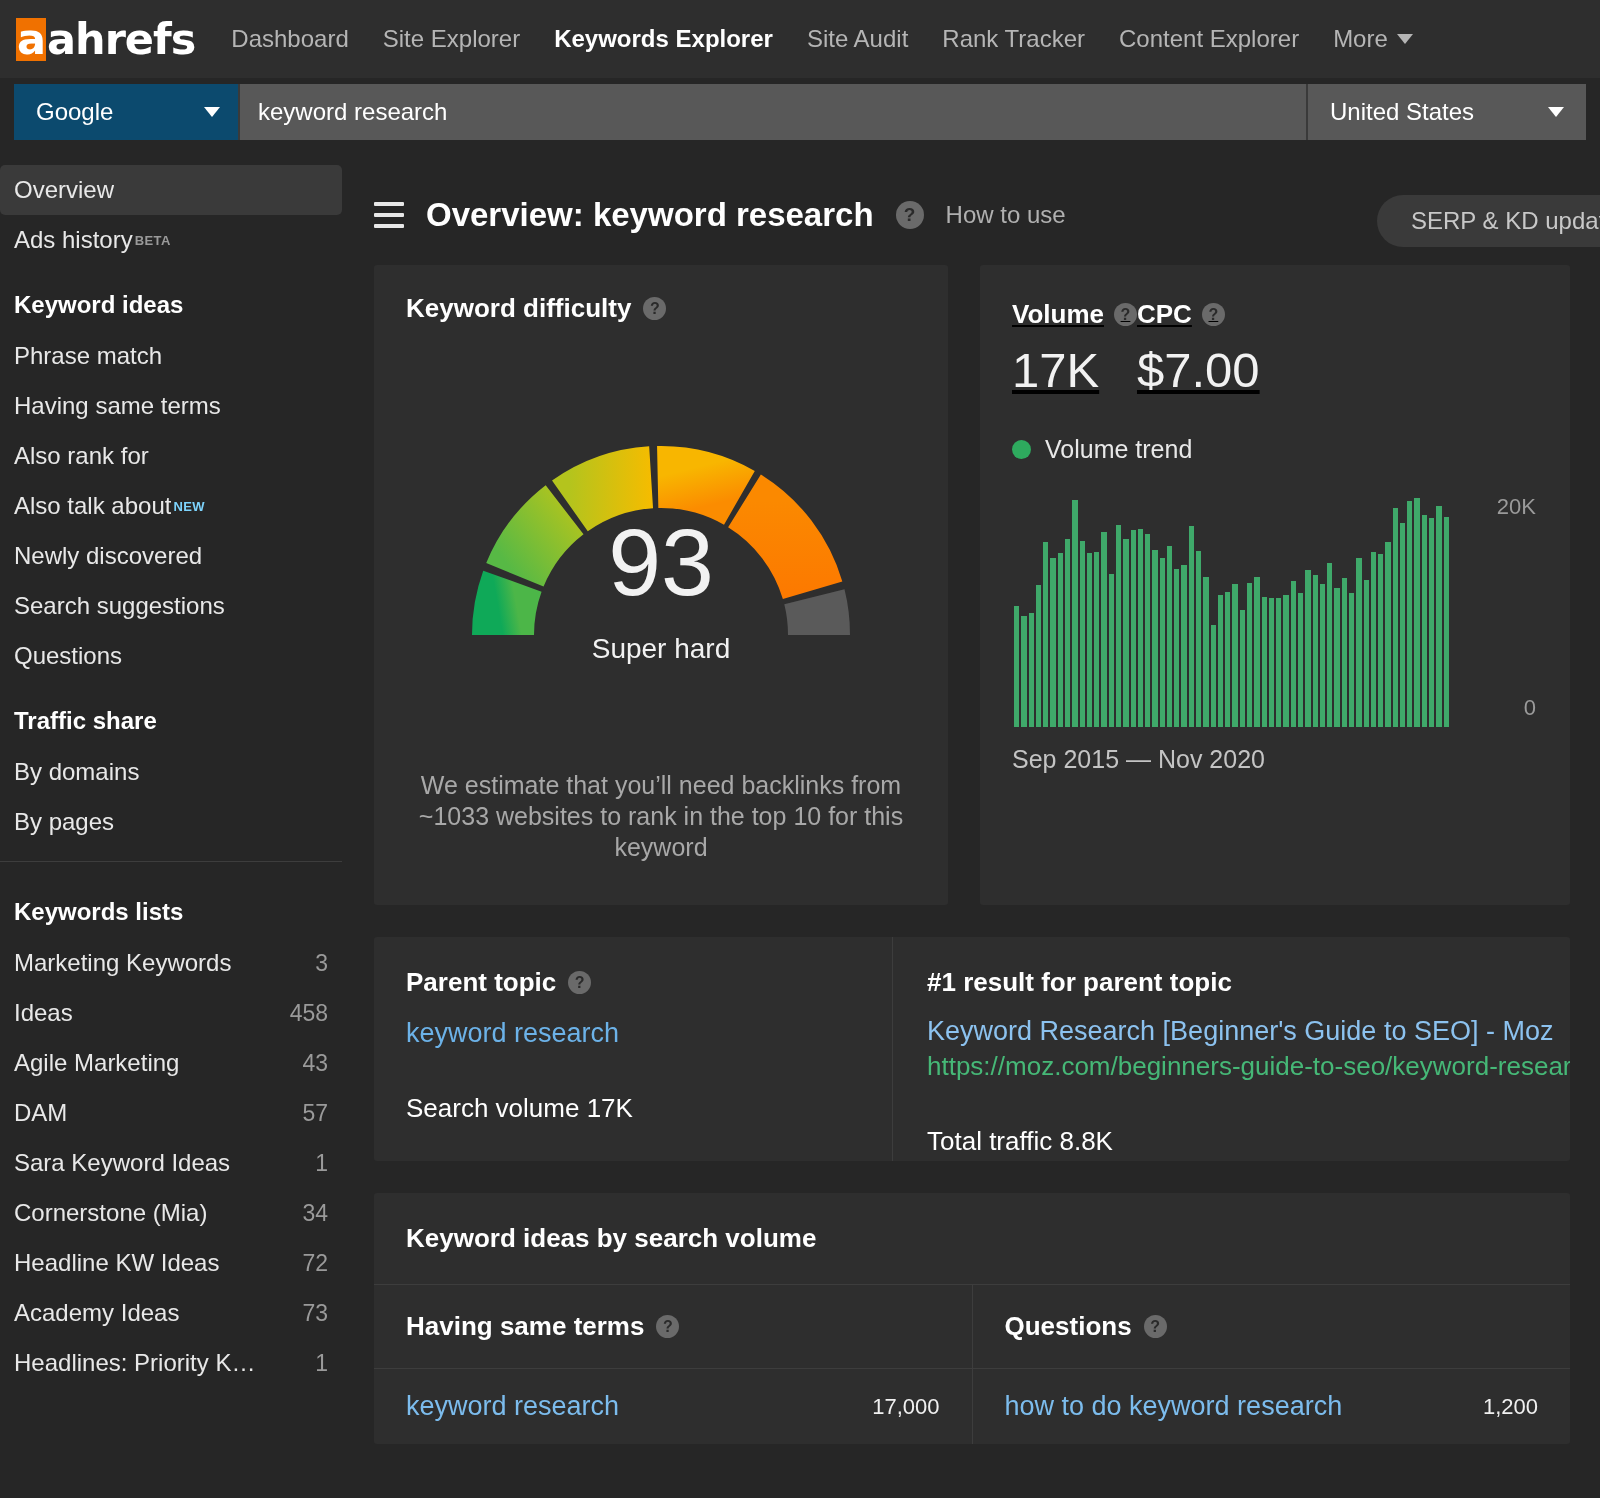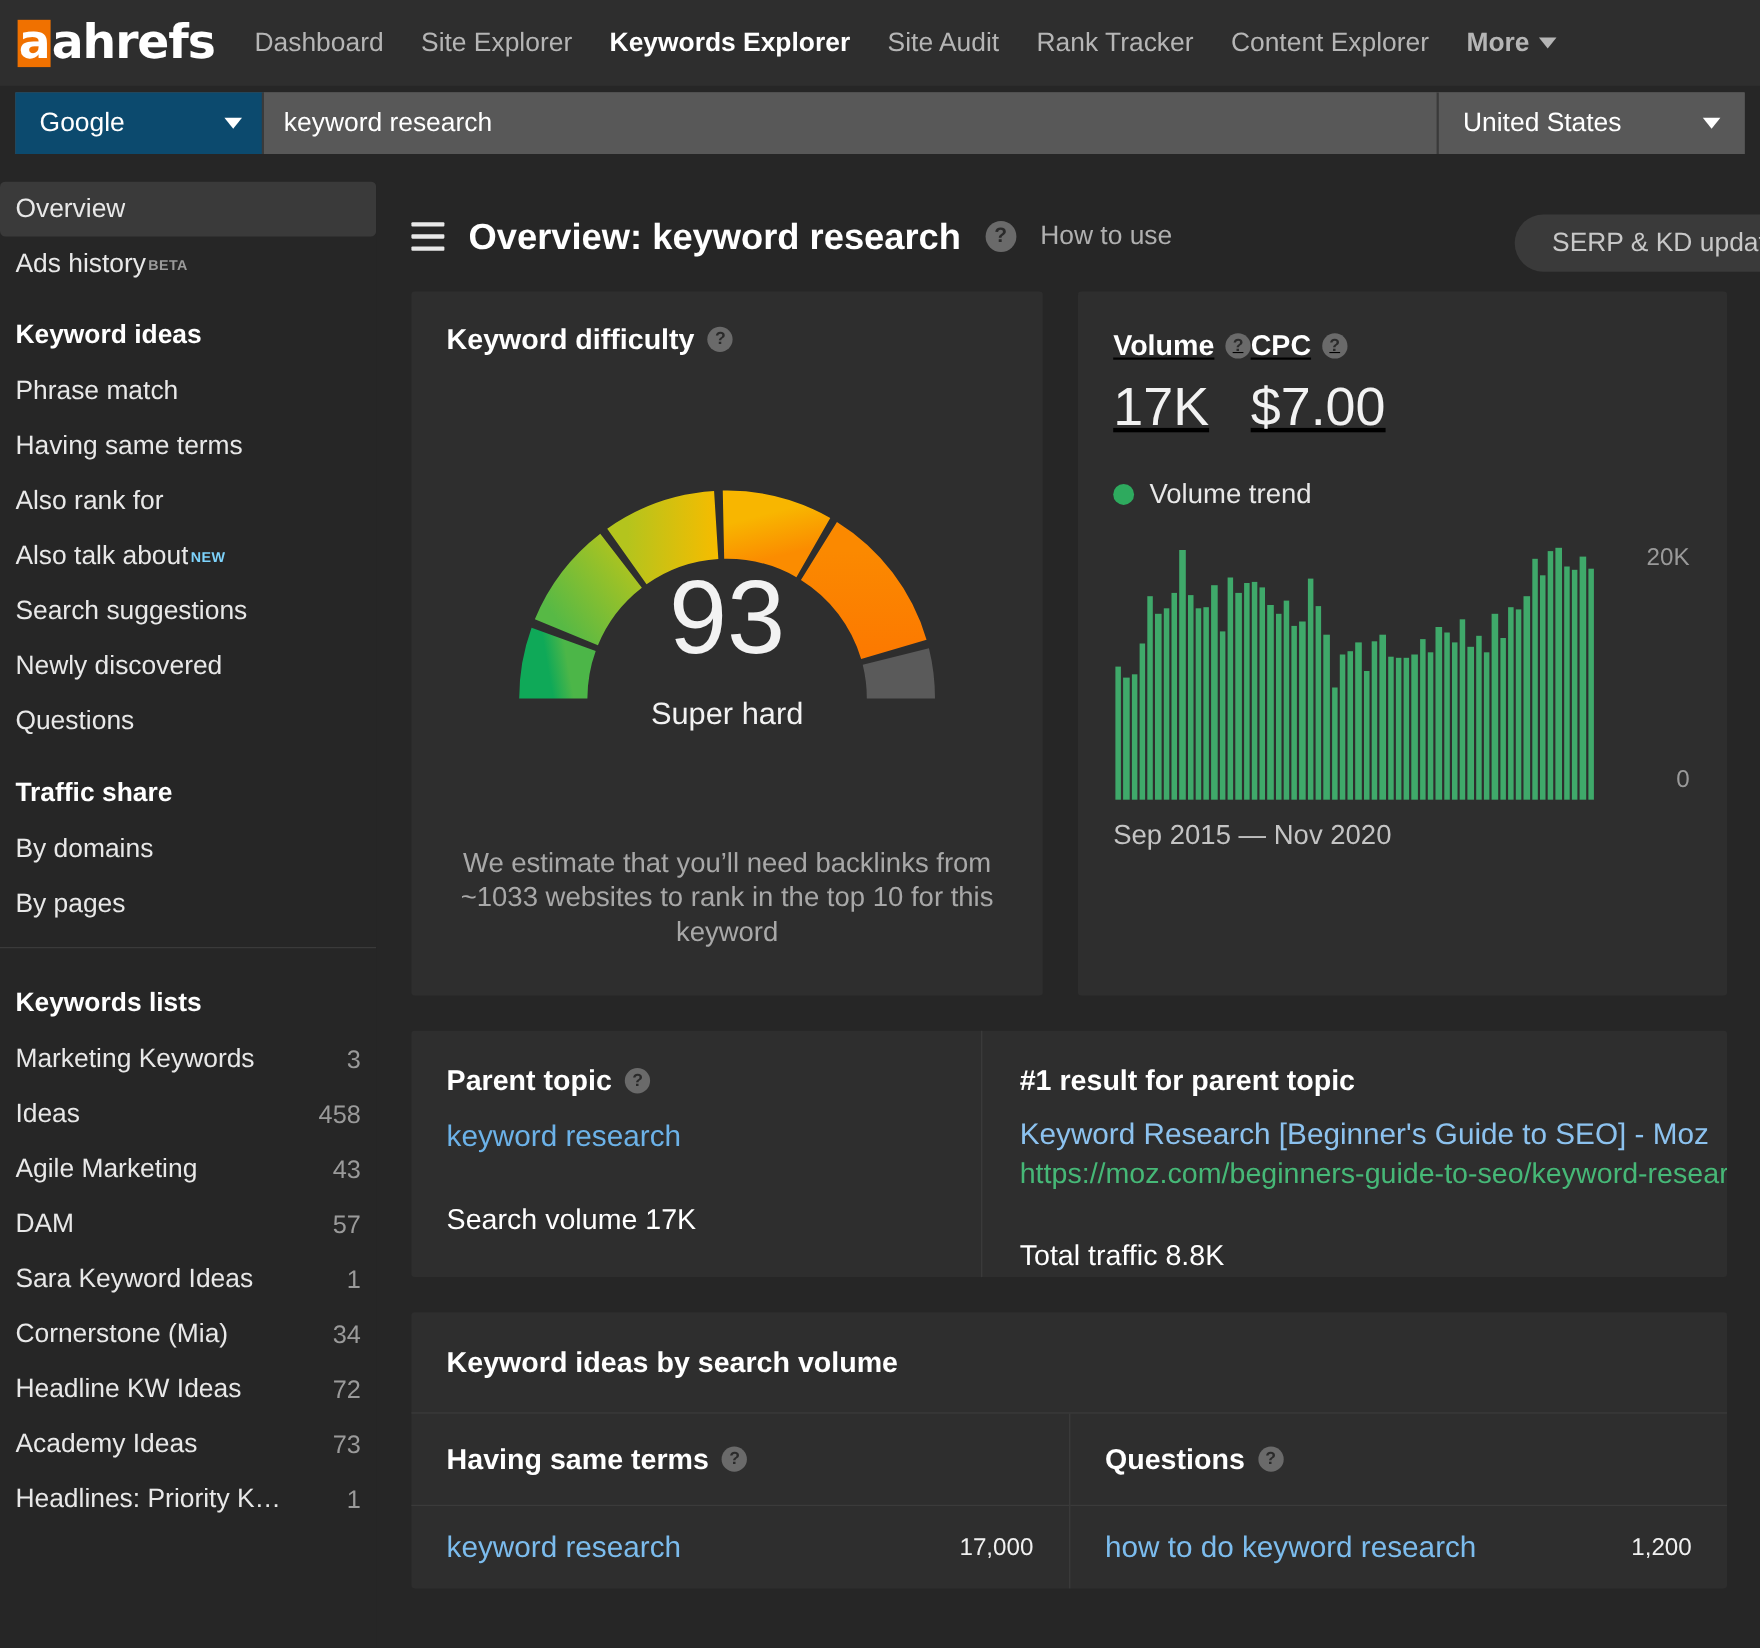--- a/index.html
+++ b/index.html
@@ -24,21 +24,21 @@
   }
   .logo .a-box {
     display: inline-block; background: #f07100; color: #ffffff;
     padding: 0 1px; margin-right: 1px;
   }
   .navlink {
     color: #b5b5b5; font-size: 24px; margin-right: 34px;
     white-space: nowrap; cursor: pointer;
   }
   .navlink.active { color: #ffffff; font-weight: bold; }
-  .navlink.more { display: flex; align-items: center; gap: 9px; font-weight: bold; }
+  .navlink.more { display: flex; align-items: center; gap: 9px; }
   .caret {
     width: 0; height: 0;
     border-left: 8px solid transparent; border-right: 8px solid transparent;
     border-top: 10px solid currentColor;
   }
 
   
   .searchbar {
     position: absolute; top: 84px; left: 14px;
     width: 1572px; height: 56px;
@@ -261,24 +261,24 @@
     <span class="side-label">Having same terms</span>
   </div>
   <div class="side-item">
     <span class="side-label">Also rank for</span>
   </div>
   <div class="side-item">
     <span class="side-label">Also talk about</span>
       <span class="sup new">NEW</span>
   </div>
   <div class="side-item">
+    <span class="side-label">Newly discovered</span>
+  </div>
+  <div class="side-item">
     <span class="side-label">Search suggestions</span>
-  </div>
-  <div class="side-item">
-    <span class="side-label">Newly discovered</span>
   </div>
   <div class="side-item">
     <span class="side-label">Questions</span>
   </div>
   <div class="gap-sm"></div>
   <div class="side-head">Traffic share</div>
   <div class="side-item">
     <span class="side-label">By domains</span>
   </div>
   <div class="side-item">

